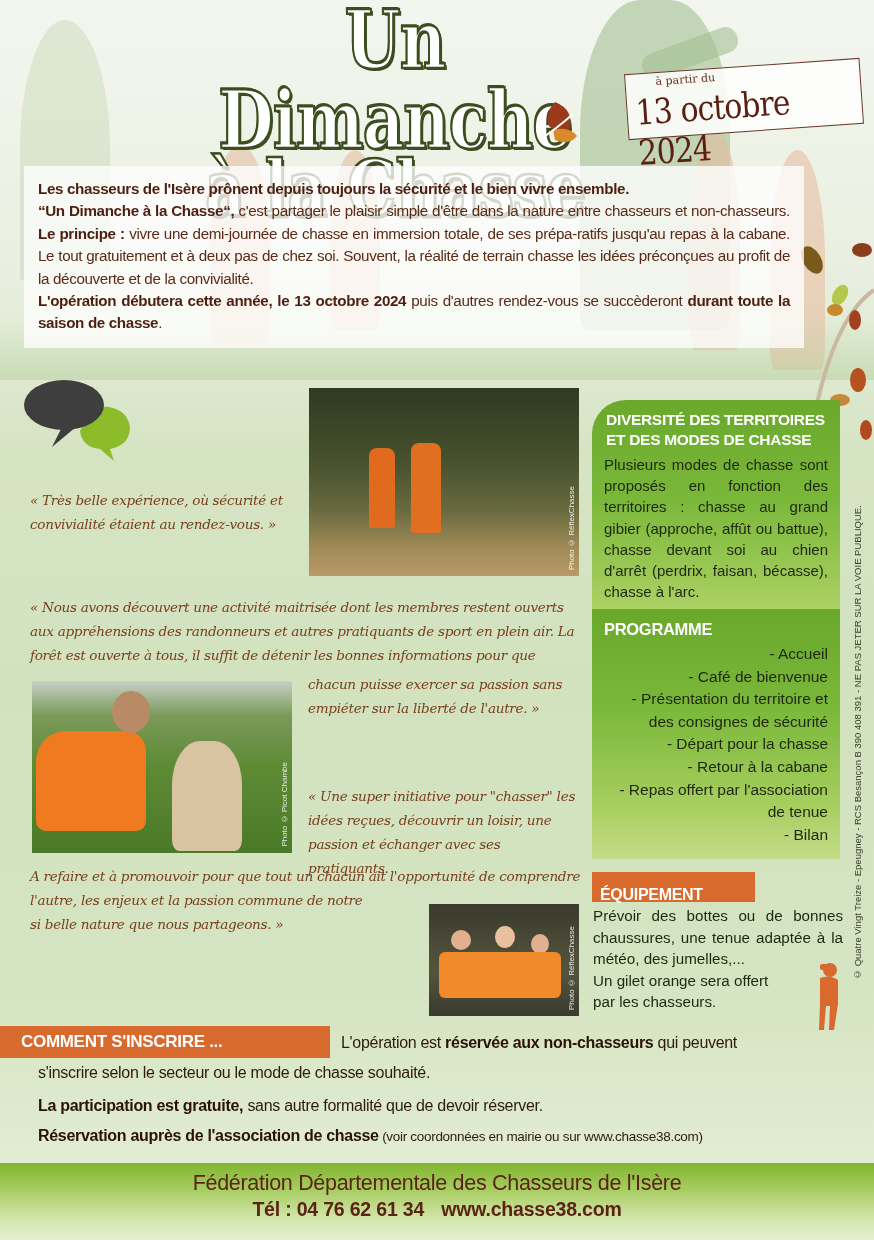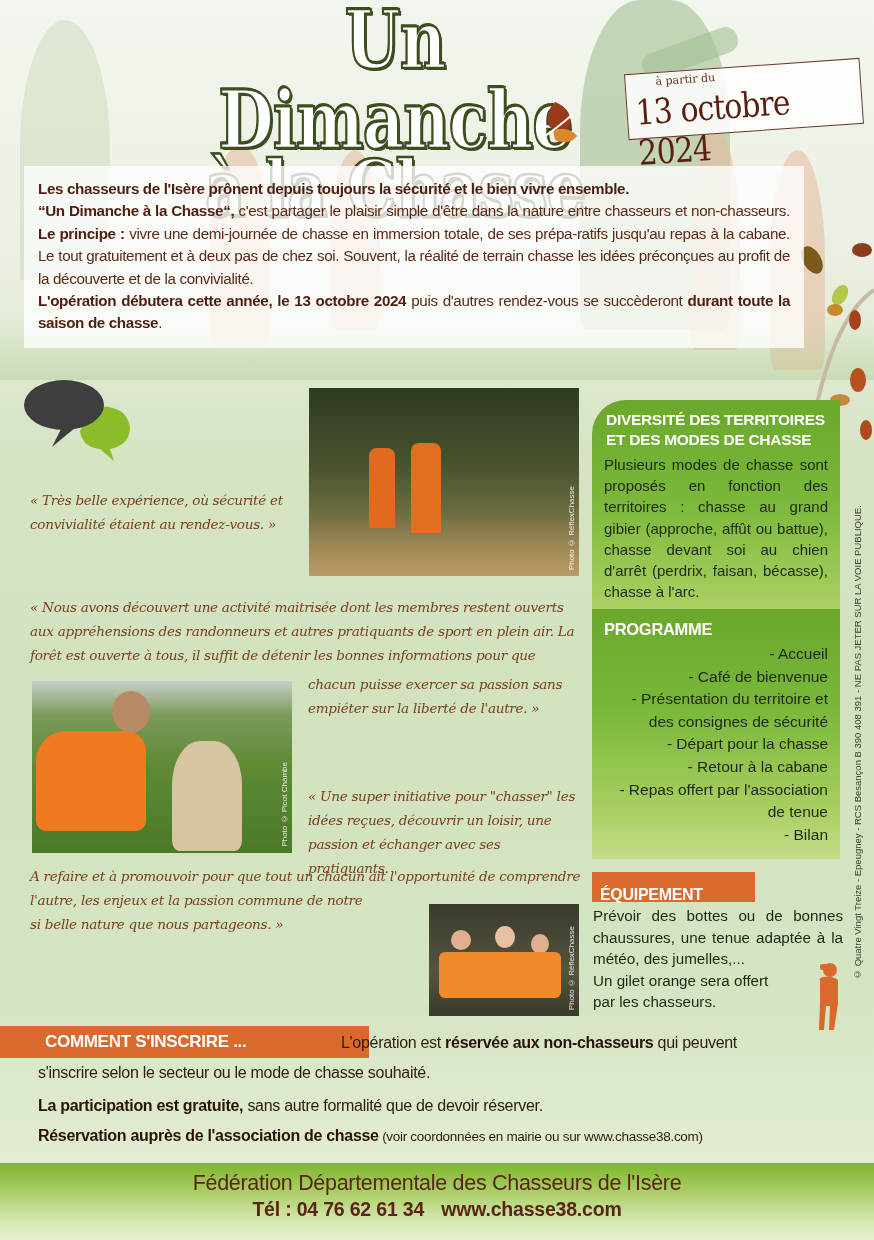--- a/index.html
+++ b/index.html
@@ -92,23 +92,23 @@
     background: #d96a2e; color: #fff; font-weight: bold; font-size: 16px;
     padding: 14px 8px; letter-spacing: -0.3px;
   }
   .equip-body {
     position: absolute; left: 593px; top: 905px; width: 250px;
     font-size: 15.2px; line-height: 21.5px; color: #1f2710;
   }
 
   
   .inscr-head {
-    position: absolute; left: 0; top: 1026px; width: 369px; height: 32px;
+    position: absolute; left: 0; top: 1026px; width: 330px; height: 32px;
     background: #d96a2e; color: #fff; font-weight: bold; font-size: 17px;
-    padding: 6px 0 0 45px; letter-spacing: -0.3px;
+    padding: 6px 0 0 21px; letter-spacing: -0.3px;
   }
   .inscr-line {
     position: absolute; font-size: 16px; color: #2e1a0e; letter-spacing: -0.3px;
   }
   .inscr-line b { color: #2a1208; }
   .inscr-small { font-size: 13.5px; margin-top: 24px; }
 
   
   .footer {
     position: absolute; left: 0; top: 1163px; width: 874px; height: 77px;

